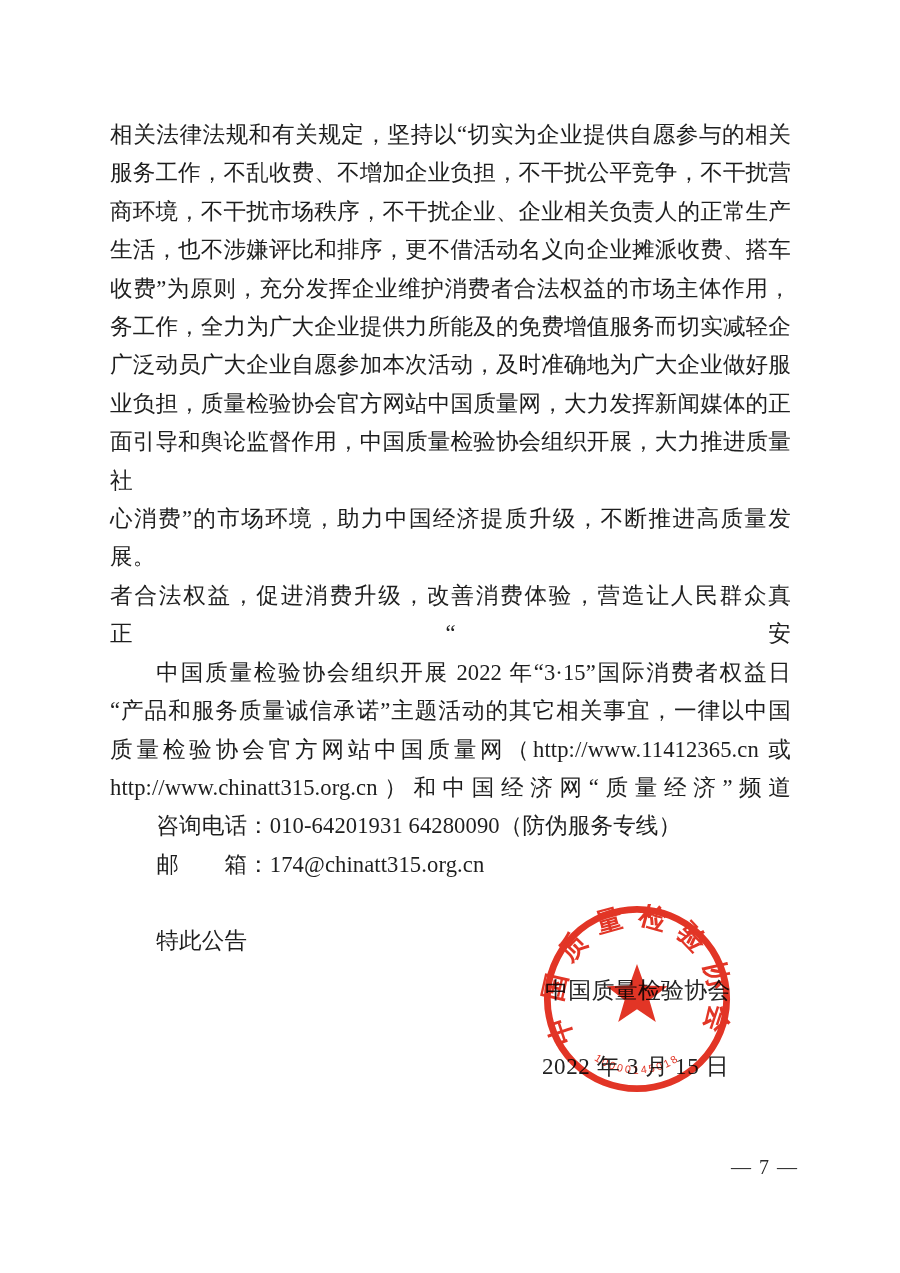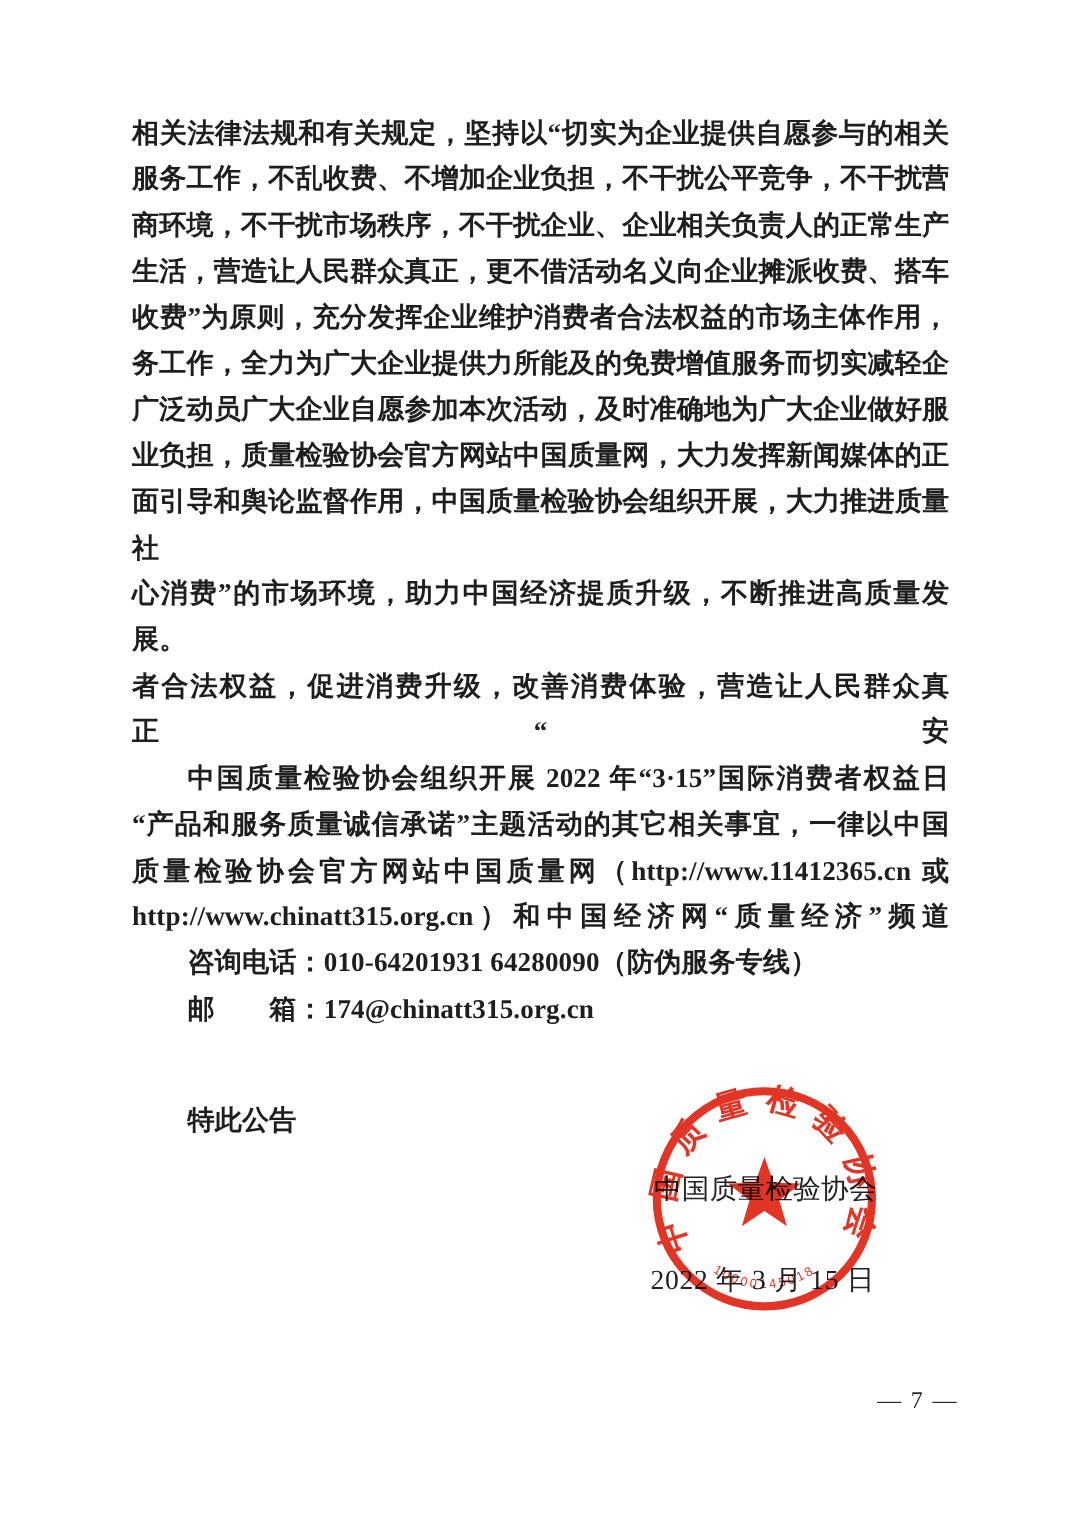--- a/index.html
+++ b/index.html
@@ -6,36 +6,35 @@
   body {
     width: 900px; height: 1273px;
     background: #ffffff;
     position: relative;
     font-family: "Liberation Serif", "DejaVu Serif", serif;
     color: #1e1e1e;
     overflow: hidden;
   }
   .text-block {
     position: absolute;
-    left: 110px; top: 92px;
+    left: 110px; top: 116px;
     width: 681px;
     font-size: 22.6px;
     line-height: 38.4px;
     letter-spacing: 0.1px;
-    font-weight: bold;
   }
   .line {
     text-align: justify;
     text-align-last: justify;
     text-justify: inter-character;
     white-space: normal;
   }
   .line.last { text-align-last: left; }
   .indent { text-indent: 2.05em; }
-  .closing { margin-top: 55px; }
+  .closing { margin-top: 38px; }
   .sig-org {
     position: absolute; left: 545px; top: 975px;
     font-size: 23px; letter-spacing: 0.2px;
     color: #222; z-index: 1;
   }
   .sig-date {
     position: absolute; left: 542px; top: 1051px;
     font-size: 23px; letter-spacing: 0.6px;
     color: #222; z-index: 1;
   }
@@ -66,21 +65,21 @@
 </head>
 <body>
 
 <div>
 
   <main class="text-block">
     <section>
       <div class="line">相关法律法规和有关规定，坚持以“切实为企业提供自愿参与的相关</div>
       <div class="line">服务工作，不乱收费、不增加企业负担，不干扰公平竞争，不干扰营</div>
       <div class="line">商环境，不干扰市场秩序，不干扰企业、企业相关负责人的正常生产</div>
-      <div class="line">生活，营造让人民群众真正，更不借活动名义向企业摊派收费、搭车</div>
+      <div class="line">生活，也不涉嫌评比和排序，更不借活动名义向企业摊派收费、搭车</div>
       <div class="line">收费”为原则，充分发挥企业维护消费者合法权益的市场主体作用，</div>
       <div class="line">务工作，全力为广大企业提供力所能及的免费增值服务而切实减轻企</div>
       <div class="line">广泛动员广大企业自愿参加本次活动，及时准确地为广大企业做好服</div>
       <div class="line">业负担，质量检验协会官方网站中国质量网，大力发挥新闻媒体的正</div>
       <div class="line">面引导和舆论监督作用，中国质量检验协会组织开展，大力推进质量社</div>
       <div class="line last">心消费”的市场环境，助力中国经济提质升级，不断推进高质量发展。</div>
       <div class="line">者合法权益，促进消费升级，改善消费体验，营造让人民群众真正“安</div>
     </section>
 
     <section>

